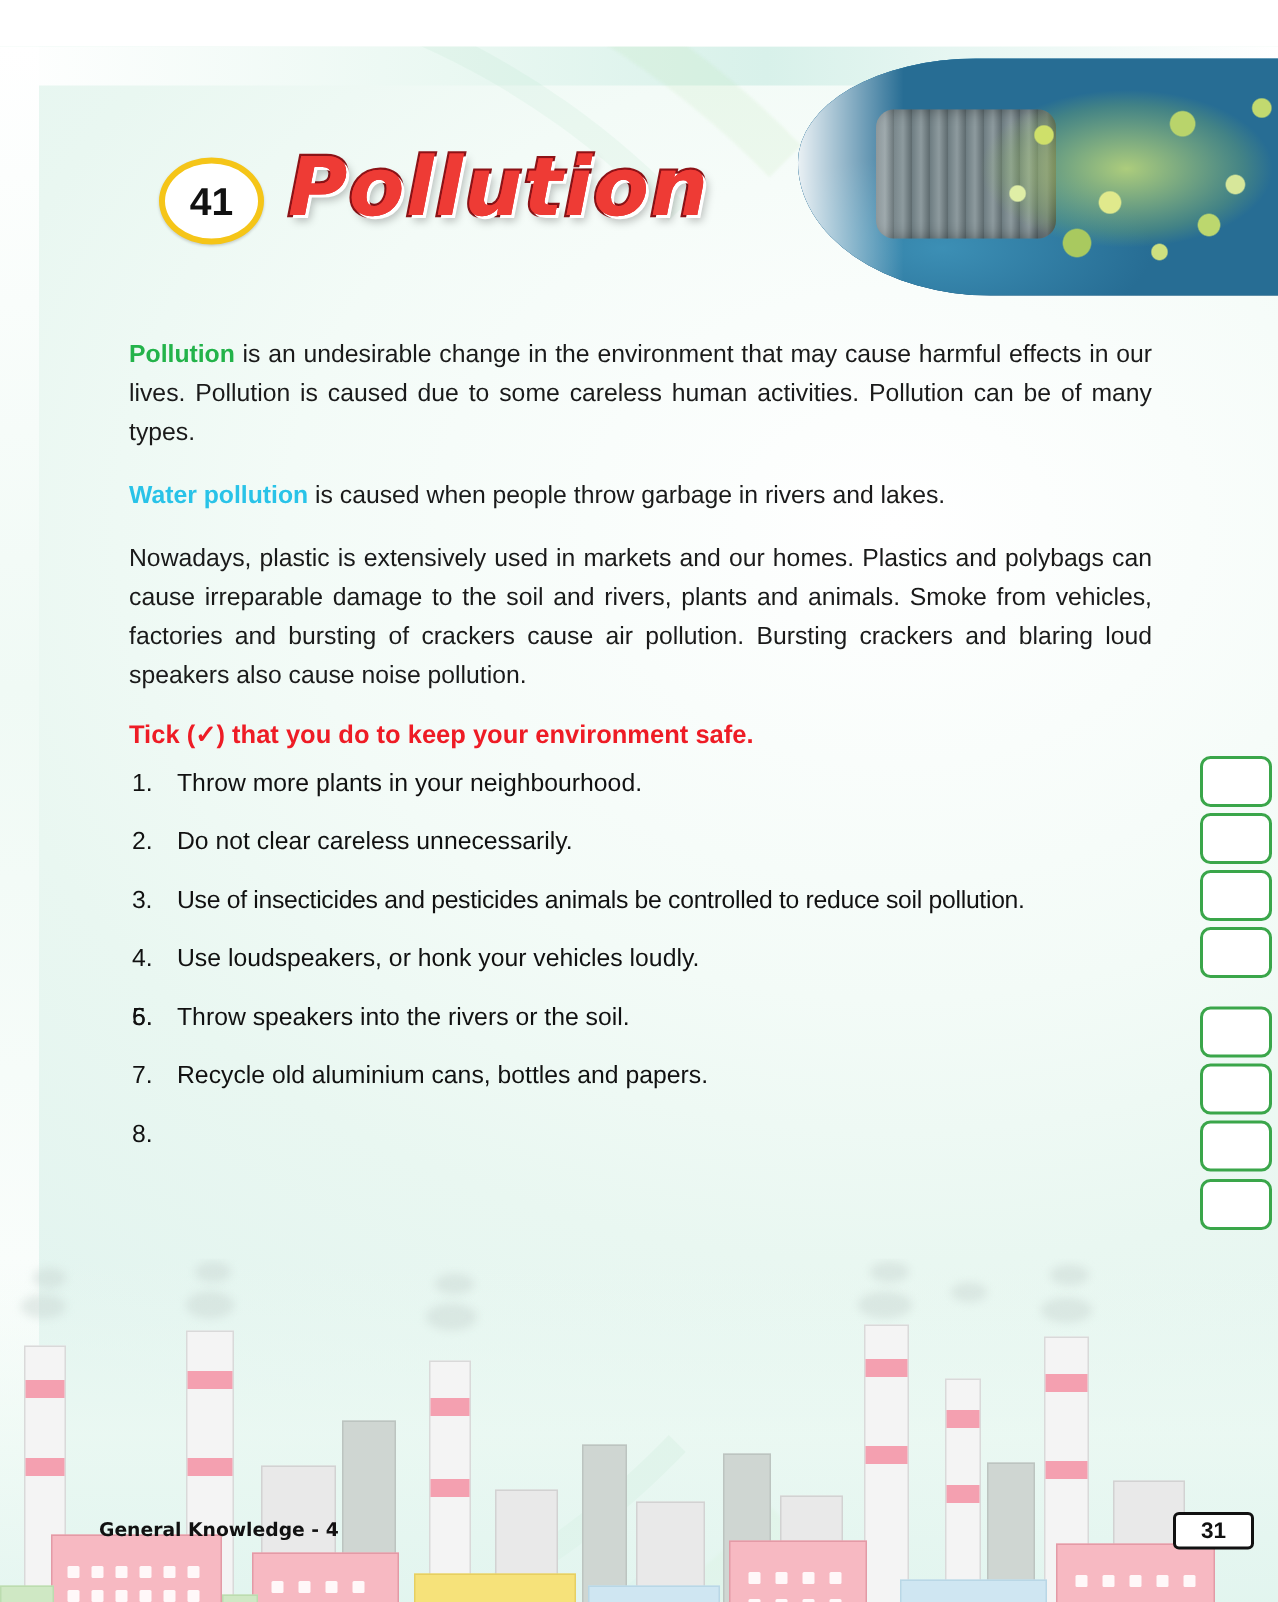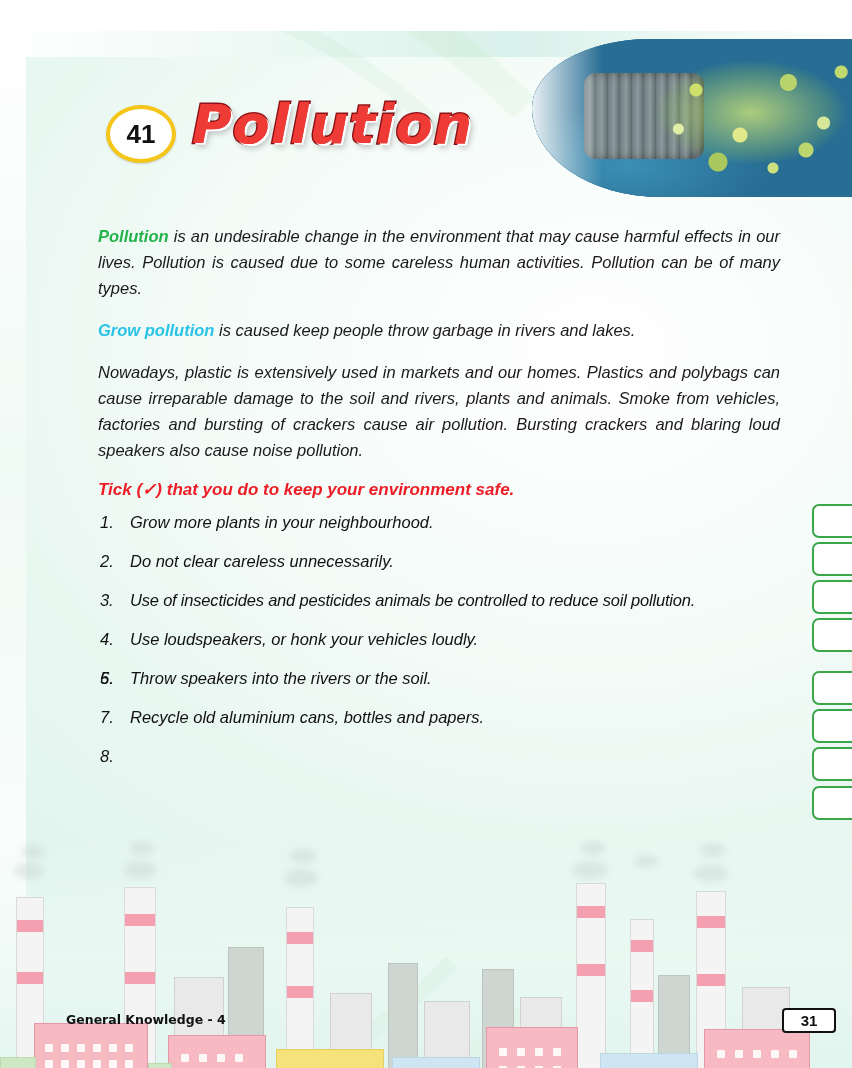--- a/index.html
+++ b/index.html
@@ -152,23 +152,22 @@
       radial-gradient(ellipse 130px 70px at 45% 45%, rgba(196,221,120,0.85) 0%, rgba(150,196,90,0.25) 60%, transparent 75%);
   }
   .photo .fade {
     position:absolute; inset:0;
     background: linear-gradient(90deg, rgba(255,255,255,0.9) 0%, rgba(255,255,255,0.0) 22%);
   }
 
   
   .content {
     position: absolute;
-    left: 98px; top: 192px;
+    left: 86px; top: 192px;
     width: 682px;
-    font-style: italic;
   }
   p.para {
     margin: 0 0 16px 0;
     font-size: 16.5px;
     line-height: 26px;
     color: #1a1a1a;
     text-align: justify;
   }
   .kw-green { color: #23b34a; font-weight: bold; }
   .kw-blue  { color: #29c3e8; font-weight: bold; }
@@ -307,28 +306,28 @@
     <div class="chap-badge">41</div>
 
     <div class="title">Pollution</div>
     <div class="title-inner">Pollution</div>
   </div>
 
   <div class="content">
 
     <p class="para"><span class="kw-green">Pollution</span><span> is an undesirable change in the environment that may cause harmful effects in our lives. Pollution is caused due to some careless human activities. Pollution can be of many types.</span></p>
 
-    <p class="para"><span class="kw-blue">Grow pollution</span><span> is caused keep people throw garbage in rivers and lakes.</span></p>
+    <p class="para"><span class="kw-blue">Water pollution</span><span> is caused when people throw garbage in rivers and lakes.</span></p>
 
     <p class="para">Nowadays, plastic is extensively used in markets and our homes. Plastics and polybags can cause irreparable damage to the soil and rivers, plants and animals. Smoke from vehicles, factories and bursting of crackers cause air pollution. Bursting crackers  and blaring loud speakers also cause noise pollution.</p>
 
     <div class="tick-line">Tick (✓) that you do to keep your environment safe.</div>
 
     <ol class="tasks">
-      <li><span class="num">1.</span><span>Grow more plants in your neighbourhood.</span></li>
+      <li><span class="num">1.</span><span>Throw more plants in your neighbourhood.</span></li>
       <li><span class="num">2.</span><span>Do not clear careless unnecessarily.</span></li>
       <li class="compact"><span class="num">3.</span><span>Use of insecticides and pesticides animals be controlled to reduce soil pollution.</span></li>
       <li><span class="num">4.</span><span>Use loudspeakers, or honk your vehicles loudly.</span></li>
       <li><span class="num">5.</span></li>
       <li><span class="num">6.</span><span>Throw speakers   into the rivers or the soil.</span></li>
       <li><span class="num">7.</span><span>Recycle old aluminium  cans, bottles and papers.</span></li>
       <li><span class="num">8.</span></li>
     </ol>
 
     <div class="checks">

